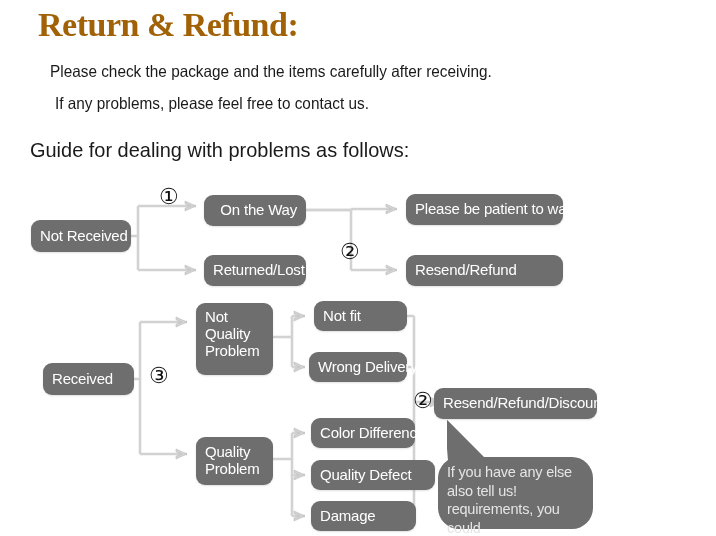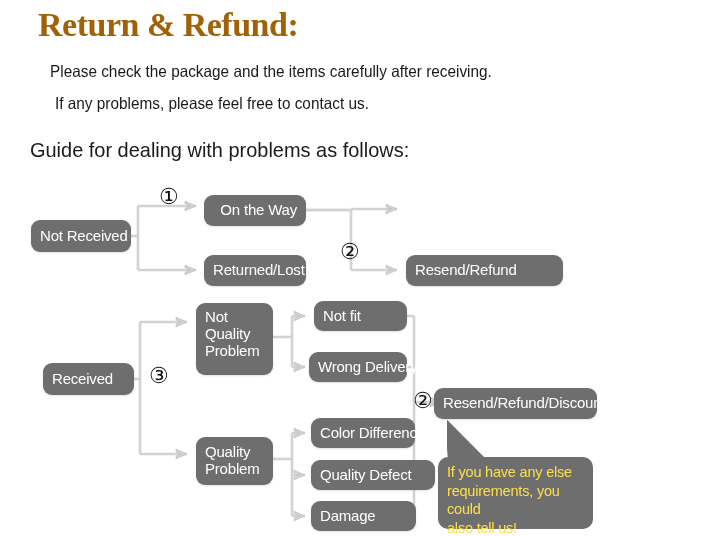--- a/index.html
+++ b/index.html
@@ -104,22 +104,22 @@
   }
 
   
   #callout {
     position: absolute;
     left: 438px;
     top: 457px;
     width: 155px;
     height: 72px;
     background: #6e6e6e;
-    border-radius: 10px;
-    color: #fde047;
+    border-radius: 21px;
+    color: #e5e5e5;
     font-family: "Liberation Sans", sans-serif;
     font-size: 14.5px;
     line-height: 1.28;
     padding: 6px 9px 0 9px;
     box-sizing: border-box;
     letter-spacing: -0.2px;
   }
   #callout span { display: block; }
   #callout-tail {
     position: absolute;
@@ -196,20 +196,23 @@
     <div class="step" style="left:159px; top:186px;">①</div>
 
     <div class="node" style="left:204px; top:195px; width:102px; height:31px;justify-content:flex-end;">
       <span>On the Way</span>
     </div>
 
     <div class="node" style="left:204px; top:255px; width:102px; height:31px;">
       <span>Returned/Lost</span>
     </div>
 
+    <div class="node" style="left:406px; top:194px; width:157px; height:31px;">
+      <span>Please be patient to wait</span>
+    </div>
 
     <div class="step" style="left:340px; top:241px;">②</div>
 
     <div class="node" style="left:406px; top:255px; width:157px; height:31px;">
       <span>Resend/Refund</span>
     </div>
 
     <div class="node" style="left:43px;  top:363px; width:91px; height:32px;">
       <span>Received</span>
     </div>
@@ -253,18 +256,18 @@
       <span>Resend/Refund/Discount</span>
     </div>
 
     <svg id="callout-tail" viewBox="0 0 80 70" xmlns="http://www.w3.org/2000/svg">
       <polygon points="4,16 57,70 46,70 6,70 4,44" fill="#6e6e6e"></polygon>
       <polygon points="4,16 58,70 18,70" fill="#6e6e6e"></polygon>
     </svg>
 
     <div id="callout">
       <span>If you have any else</span>
+      <span>also tell us!</span>
       <span>requirements, you could</span>
-      <span>also tell us!</span>
     </div>
 
   </div>
 </div>
 
 </body></html>

